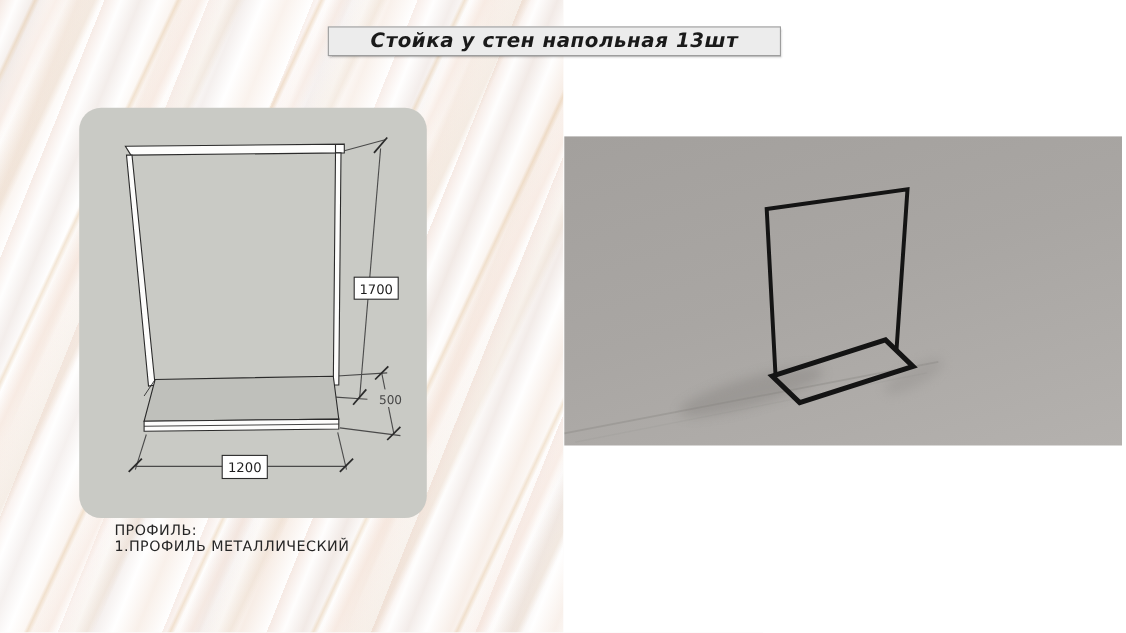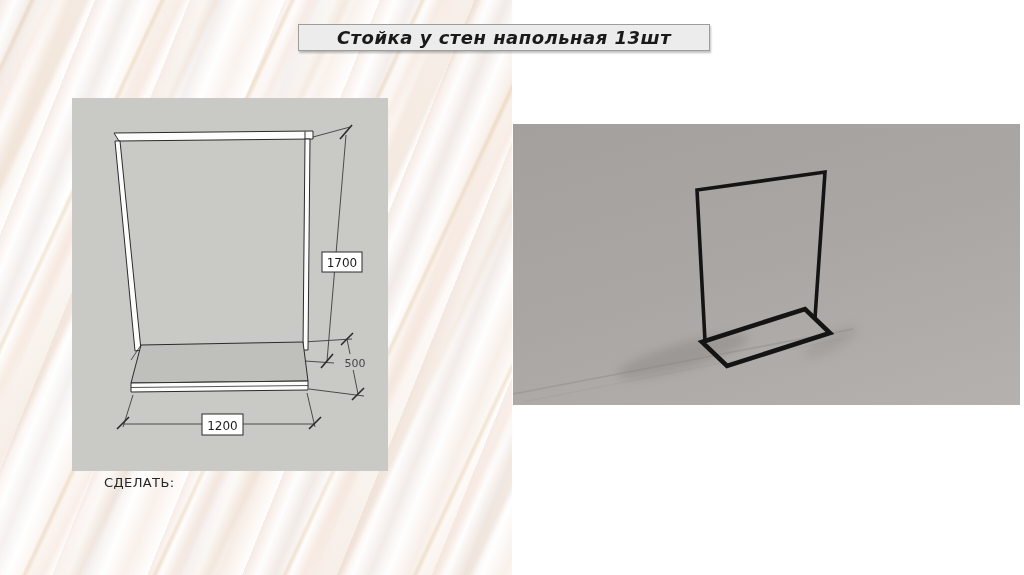--- a/index.html
+++ b/index.html
@@ -38,20 +38,21 @@
   .title-box span{
     font-family:"DejaVu Sans","Liberation Sans",sans-serif;
     font-style:italic;font-weight:700;font-size:18px;color:#1a1a1a;
     letter-spacing:.5px;white-space:nowrap;
   }
 
   
   .sketch-panel{
     position:absolute;left:72px;top:98px;width:316px;height:373px;
     background:#c9cac5;
+    border-radius:20px;
   }
   .sketch-panel svg{display:block;}
 
   
   .render-panel{
     position:absolute;left:513px;top:124px;width:507px;height:281px;
     background:linear-gradient(163deg,#a3a09d 0%,#a9a6a3 48%,#b4b1ae 100%);
   }
   .render-panel svg{display:block;}
 
@@ -148,16 +149,17 @@
 
       <ellipse cx="170" cy="232" rx="68" ry="13" fill="#84817e" opacity="0.42" filter="url(#soft)" transform="rotate(-16 170 232)"></ellipse>
       <ellipse cx="318" cy="218" rx="30" ry="9" fill="#8a8784" opacity="0.3" filter="url(#soft)" transform="rotate(-28 318 218)"></ellipse>
 
       <path d="M192,217 L184,66 L312,48 L302,194" fill="none" stroke="#141414" stroke-width="3.6" stroke-linejoin="miter"></path>
       <path d="M189,218 L292,185 L317,209 L214,242 Z" fill="none" stroke="#141414" stroke-width="4.6" stroke-linejoin="miter"></path>
     </svg>
   </div>
 
   <div class="notes notes-material">
-    <div>СДЕЛАТЬ:</div>
+    <div>ПРОФИЛЬ:</div>
+    <div>1.ПРОФИЛЬ МЕТАЛЛИЧЕСКИЙ</div>
   </div>
 
 </div>
 
 </body></html>

